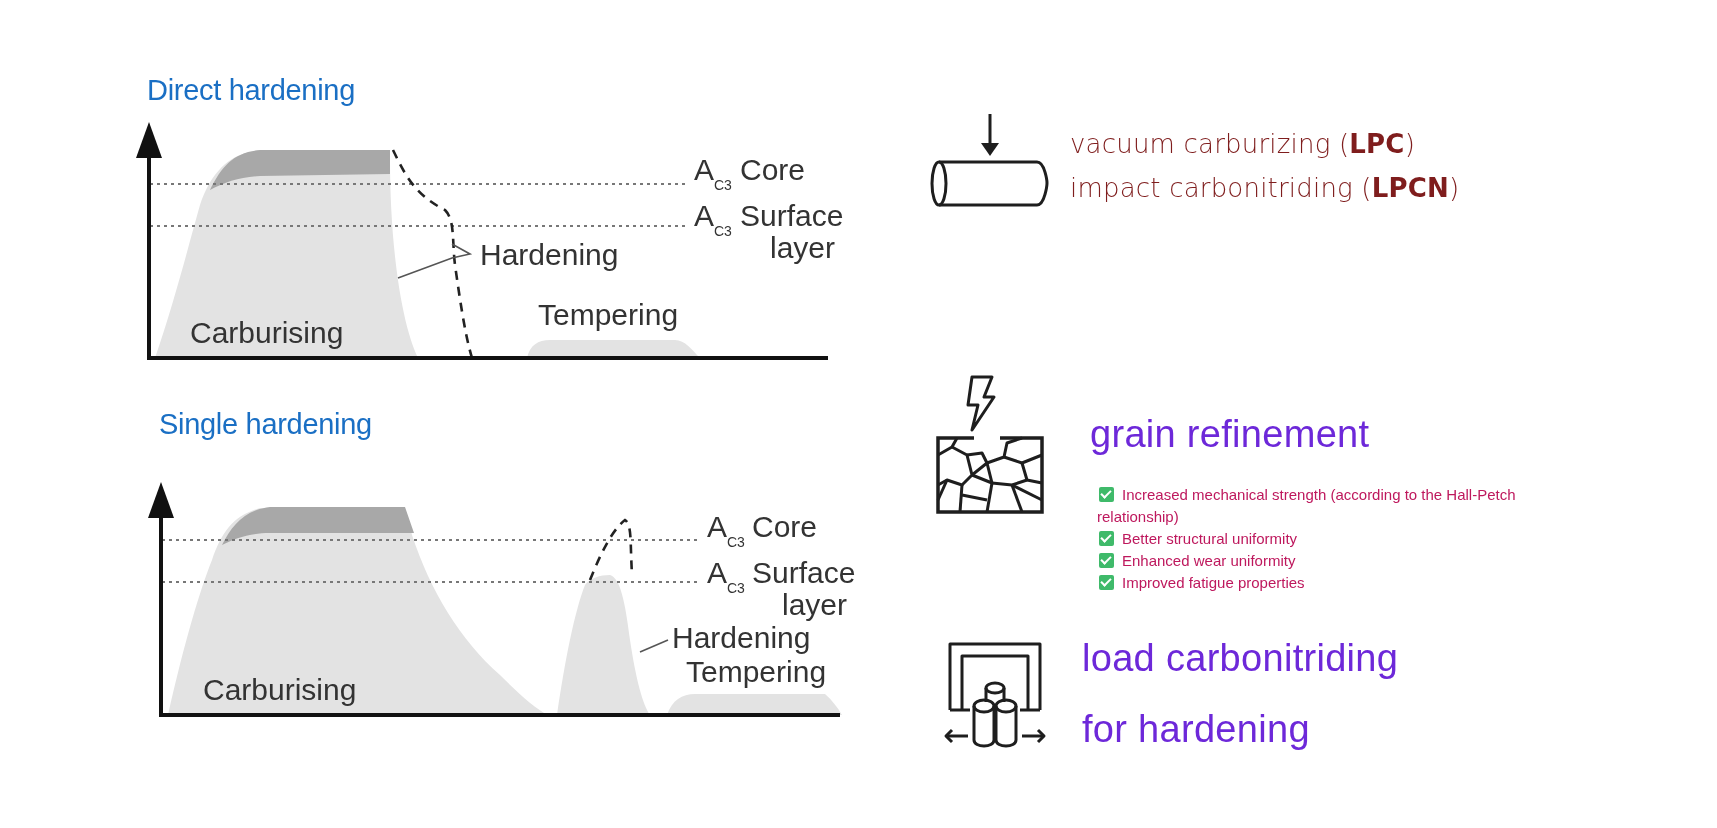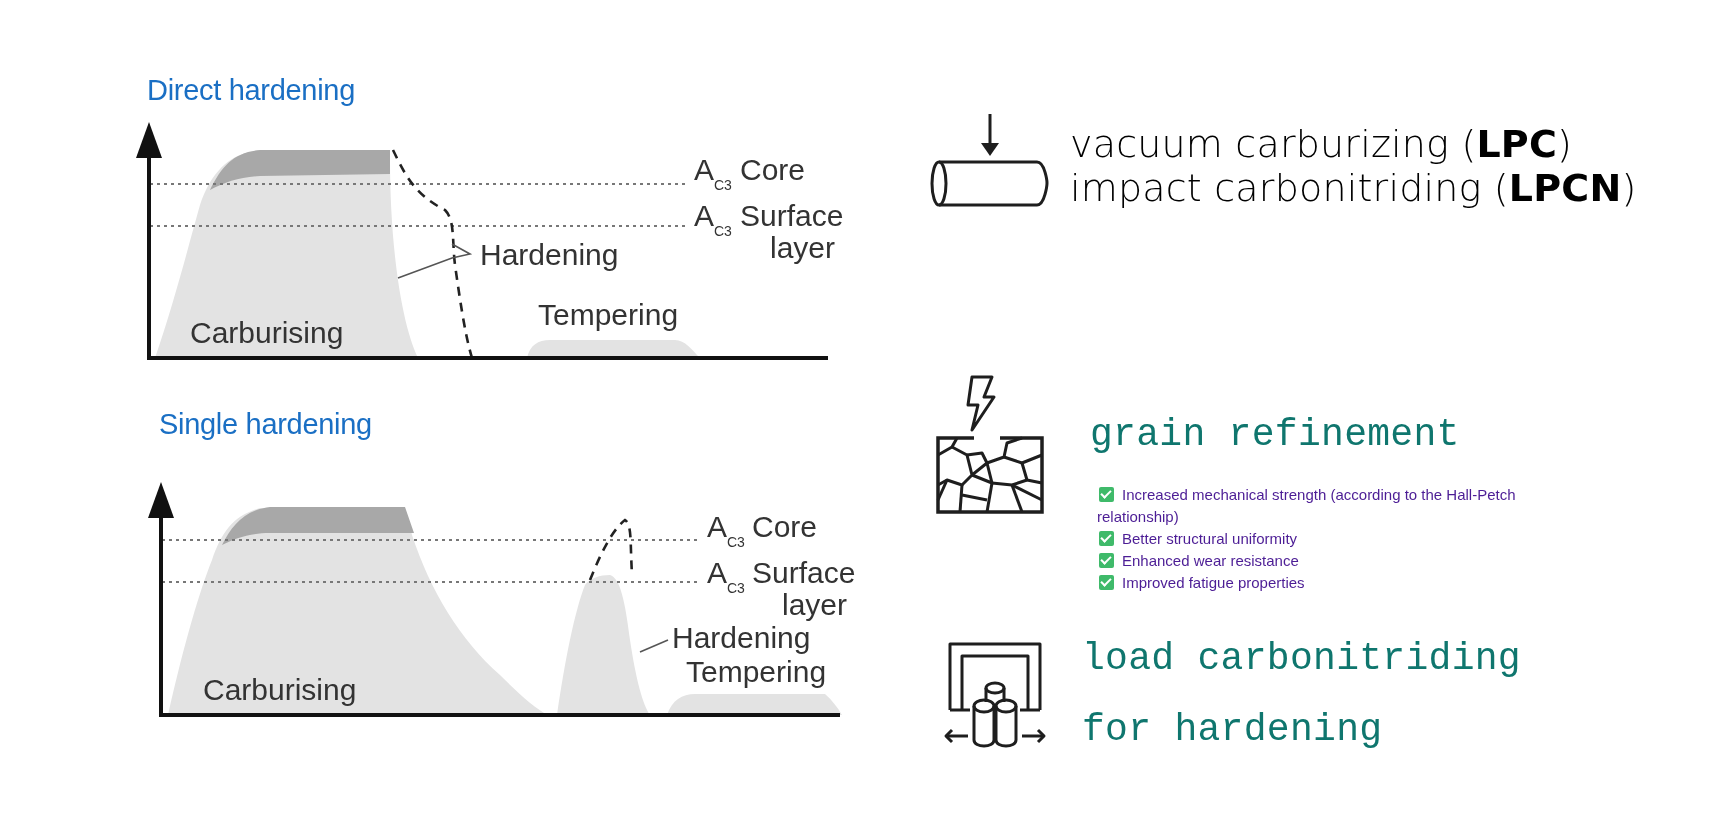--- a/index.html
+++ b/index.html
@@ -1,23 +1,23 @@
 <!DOCTYPE html>
 <html><head>
 <meta charset="utf-8">
 <style>
   html, body { margin: 0; padding: 0; background: #ffffff; }
   body { width: 1717px; height: 828px; position: relative; overflow: hidden; font-family: "DejaVu Sans", sans-serif; }
   .abs { position: absolute; }
   .diagram-title { color: #1a6fc4; font-weight: normal; font-size: 29px; font-family: "Liberation Sans", sans-serif; letter-spacing: -0.3px; }
   svg text { font-family: "Liberation Sans", sans-serif; fill: #333333; }
-  .proc-text { font-family: "DejaVu Sans", sans-serif; color: #000000; font-size: 38px; line-height: 44px; font-weight: 300; letter-spacing: 0.2px; }
+  .proc-text { font-family: "DejaVu Sans", sans-serif; color: #7f1d1d; font-size: 26px; line-height: 44px; font-weight: 300; letter-spacing: 0.2px; }
   .proc-text b { font-weight: bold; }
-  .big-label { font-family: Liberation Mono, monospace; color: #0f766e; font-size: 38px; letter-spacing: 0.3px; }
-  .benefits { font-family: "Liberation Sans", sans-serif; font-size: 15px; color: #4c1d95; line-height: 22px; }
+  .big-label { font-family: Liberation Sans, sans-serif; color: #6d28d9; font-size: 38px; letter-spacing: 0.3px; }
+  .benefits { font-family: "Liberation Sans", sans-serif; font-size: 15px; color: #be185d; line-height: 22px; }
   .benefit { display: flex; align-items: flex-start; }
   .check { display: inline-block; width: 15px; height: 15px; background: #3fba6a; border-radius: 2px; margin: 3px 8px 0 2px; position: relative; flex: none; }
   .check::after { content: ""; position: absolute; left: 4px; top: 1px; width: 4px; height: 8px; border: solid #fff; border-width: 0 2px 2px 0; transform: rotate(45deg); }
 </style>
 </head>
 <body>
 
 <div class="abs diagram-title" style="left:147px; top:74px;">Direct hardening</div>
 
 <svg class="abs" style="left:0; top:0;" width="900" height="400" viewBox="0 0 900 400">
@@ -121,21 +121,21 @@
 <div class="abs big-label" style="left:1090px; top:413px;">grain refinement</div>
 
 <div class="abs benefits" style="left:1097px; top:484px; width:430px;">
   <div class="benefit" style="display:block;"><span class="check" style="display:inline-block; vertical-align:-2px;"></span><span>Increased mechanical strength (according to the Hall-Petch relationship)</span></div>
   <div class="benefit">
       <span class="check"></span>
       <span>Better structural uniformity</span>
     </div>
   <div class="benefit">
       <span class="check"></span>
-      <span>Enhanced wear resistance</span>
+      <span>Enhanced wear uniformity</span>
     </div>
   <div class="benefit">
       <span class="check"></span>
       <span>Improved fatigue properties</span>
     </div>
 </div>
 
 <svg class="abs" style="left:940px; top:640px;" width="110" height="115" viewBox="0 0 110 115">
   <g fill="none" stroke="#1e1e1e" stroke-width="3" stroke-linejoin="round">
     <path d="M10,70 L10,4 L100,4 L100,70"></path>

